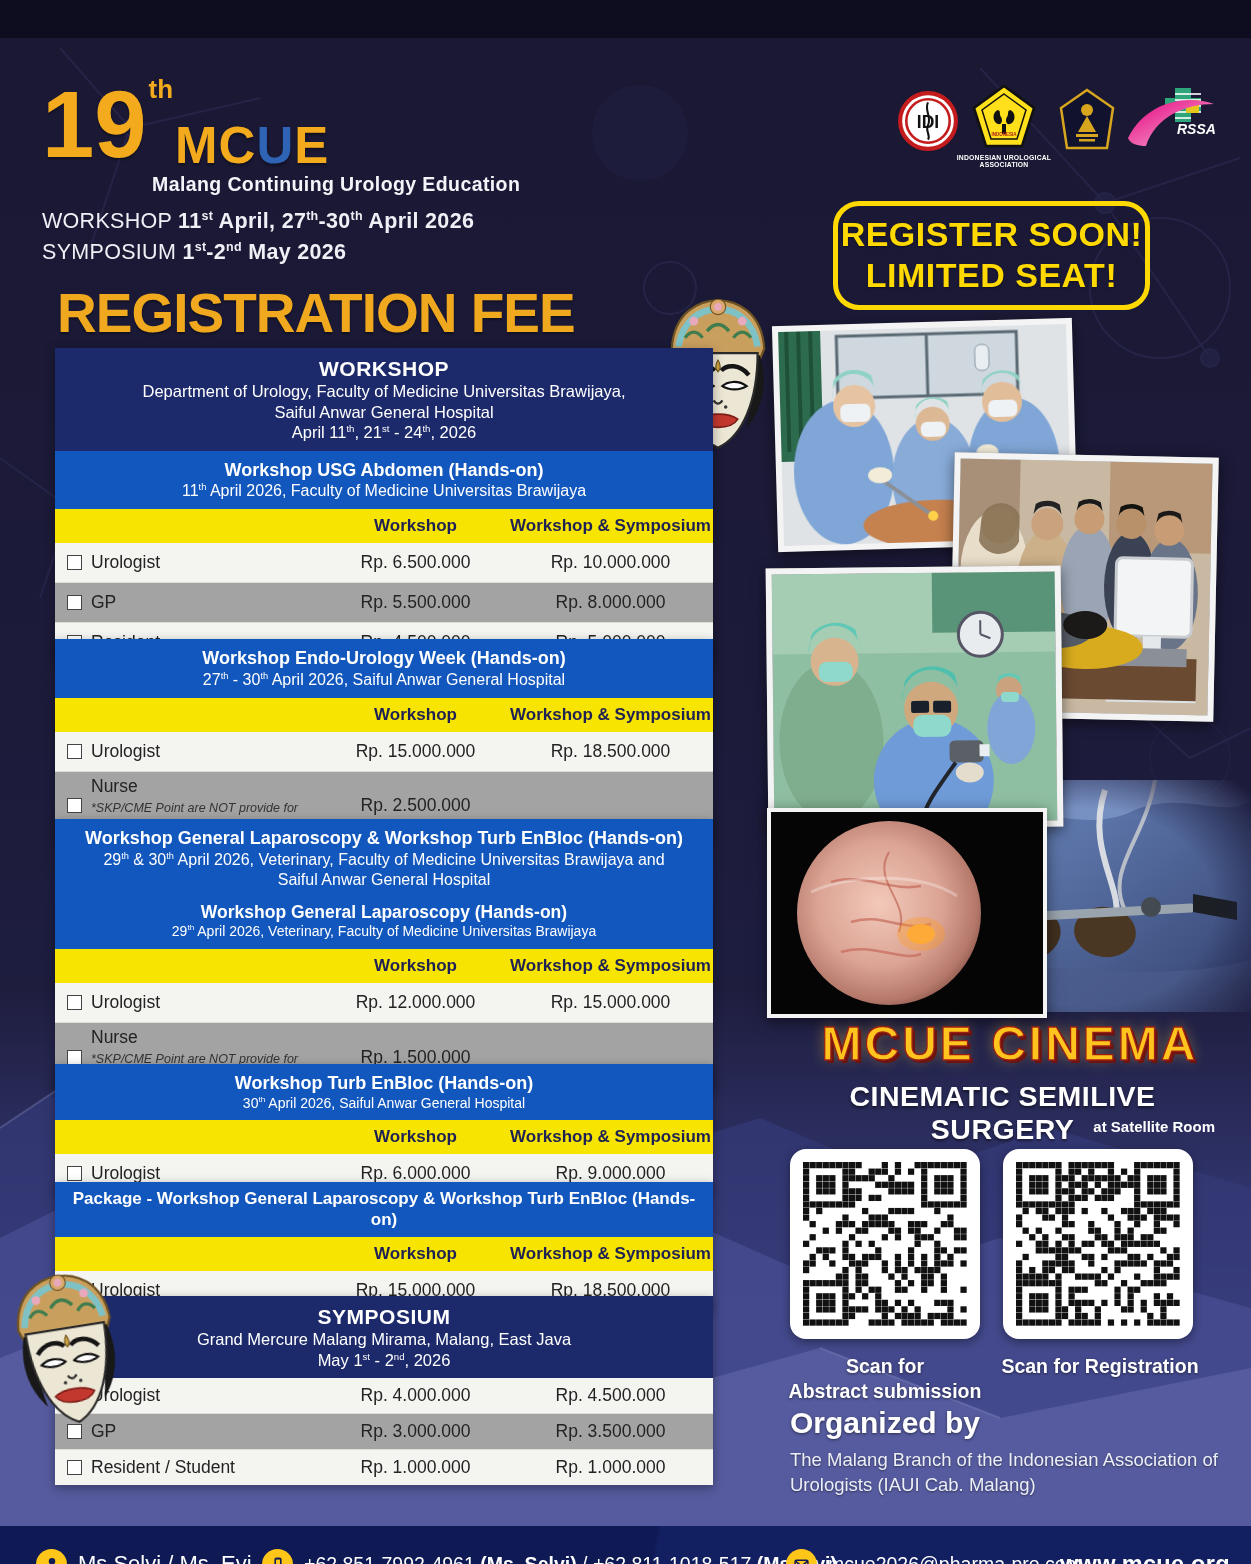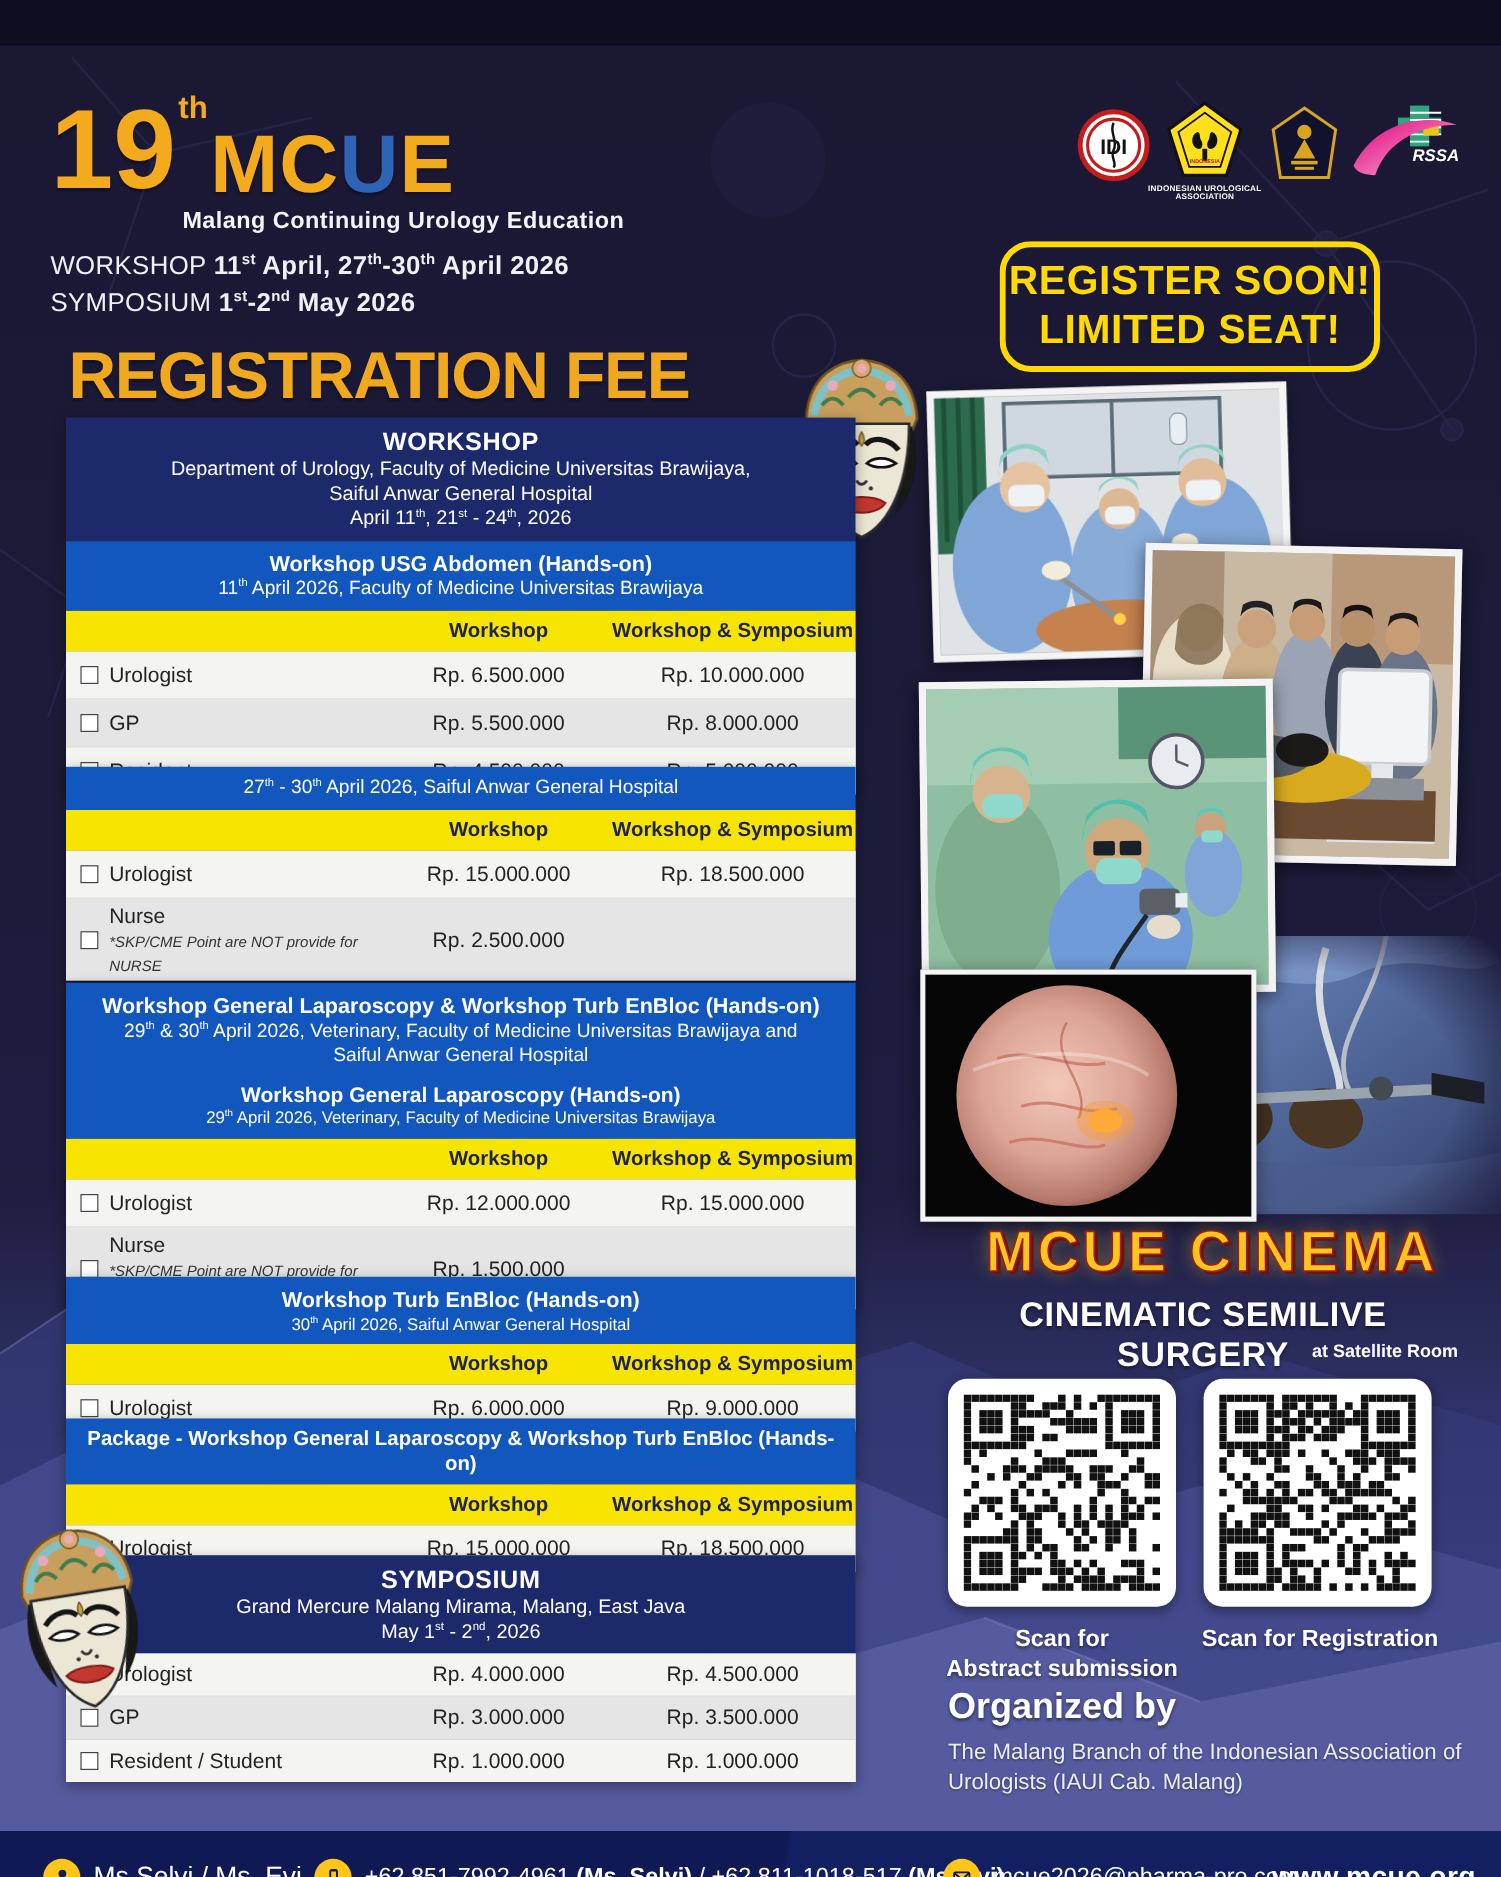--- a/index.html
+++ b/index.html
@@ -11,21 +11,21 @@
 
   
   .bg-net{left:0;top:0;width:1251px;height:980px;z-index:0;}
   .bg-mountains{left:0;top:940px;width:1251px;height:548px;z-index:1;}
 
   
   .logo-block{left:42px;top:36px;z-index:6;}
   .logo-line{display:flex;align-items:flex-end;}
   .n19{font-size:94px;font-weight:800;line-height:.88;color:#f3ab1d;text-shadow:0 2px 2px rgba(0,0,0,.35);}
   .nth{font-size:26px;font-weight:800;color:#f3ab1d;margin:0 2px 62px 2px;}
-  .mword{font-size:68px;font-weight:800;line-height:.85;letter-spacing:1px;text-shadow:0 2px 3px rgba(0,0,0,.4);}
+  .mword{font-size:51px;font-weight:800;line-height:.85;letter-spacing:1px;text-shadow:0 2px 3px rgba(0,0,0,.4);}
   .mgold{color:#f3ab1d;}
   .mblue{color:#2f63b5;}
   .tagline{margin:6px 0 0 110px;font-size:19.5px;font-weight:600;color:#f4f4fa;letter-spacing:.4px;}
   .schedule{left:42px;top:168px;font-size:21.5px;line-height:1.45;color:#eef0f6;z-index:6;letter-spacing:.3px;}
   .schedule b{font-weight:800;}
 
   
   .plogo{z-index:6;}
   .iua-caption{left:952px;top:116px;width:104px;text-align:center;font-size:6.8px;font-weight:800;color:#fff;z-index:6;letter-spacing:.2px;}
 
@@ -47,21 +47,21 @@
   .tbl-blue .t{font-size:18px;font-weight:800;line-height:1.25;}
   .tbl-blue .l{font-size:16px;line-height:1.25;}
   .tbl-blue .gap{height:12px;}
   .tbl-yellow{background:#f7e400;display:flex;align-items:center;color:#1d2154;padding:7px 0;}
   .tbl-yellow .cl{flex:1;}
   .tbl-yellow .c1,.tbl-yellow .c2{text-align:center;font-weight:800;font-size:17px;}
   .c1{width:185px;}.c2{width:205px;}
   .yh2 .tt{font-size:17.5px;font-weight:800;}
   .yh2 .ts{font-size:13px;font-weight:700;}
   .frows{background:#fff;}
-  .frow{display:flex;align-items:center;min-height:31px;padding:4px 0;border-bottom:1px solid #dddcd6;color:#232323;background:#e5e5e5;}
+  .frow{display:flex;align-items:center;min-height:31px;padding:4px 0;border-bottom:1px solid #dddcd6;color:#232323;background:#a3a3a3;}
   .frow:nth-child(odd){background:#f4f4f1;}
   .frow:last-child{border-bottom:none;}
   .frow .cl{flex:1;display:flex;align-items:center;padding-left:12px;font-size:17.5px;}
   .frow .c1,.frow .c2{text-align:center;font-size:17.5px;}
   .cl .lblwrap{line-height:1.15;}
   .rnote{font-size:12.5px;font-style:italic;color:#333;}
   .cbx{display:inline-block;width:13px;height:13px;border:1.6px solid #444;margin-right:9px;background:#fff;flex:0 0 auto;}
 
   
   .photo{border:6px solid #f4f4f4;box-shadow:0 4px 14px rgba(0,0,0,.5),inset 0 0 0 1px #b9bec4;overflow:hidden;background:#888;}
@@ -286,20 +286,21 @@
             <span>Resident</span>
           </div>
         <div class="c1">Rp. 4.500.000</div>
           <div class="c2">Rp. 5.000.000</div>
       </div>
     </div>
   </div>
 
   <div class="abs fee-table" style="top:601px">
     <div class="tbl-blue">
+      <div class="t">Workshop Endo-Urology Week (Hands-on)</div>
       <div class="l">27<sup>th</sup> - 30<sup>th</sup> April 2026, Saiful Anwar General Hospital</div>
     </div>
     <div class="tbl-yellow">
       <div class="cl"></div>
       <div class="c1">Workshop</div>
       <div class="c2">Workshop &amp; Symposium</div>
     </div>
     <div class="frows">
       <div class="frow">
         <div class="cl">

